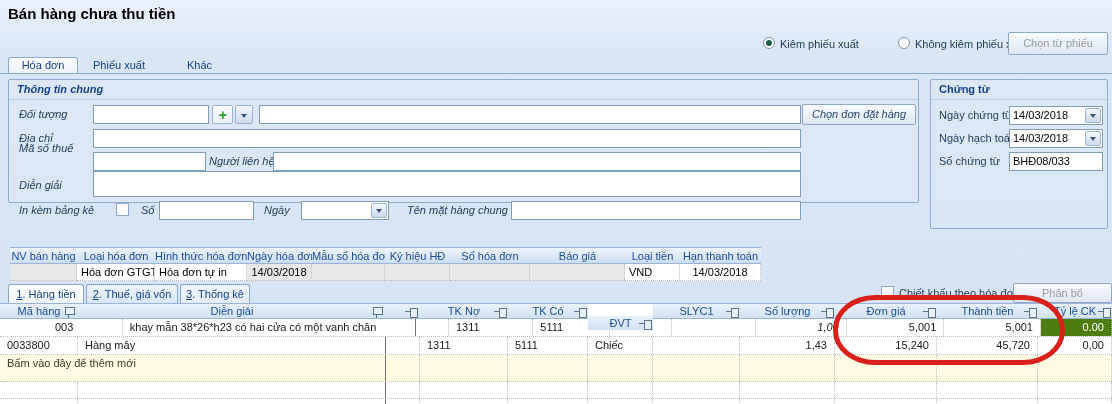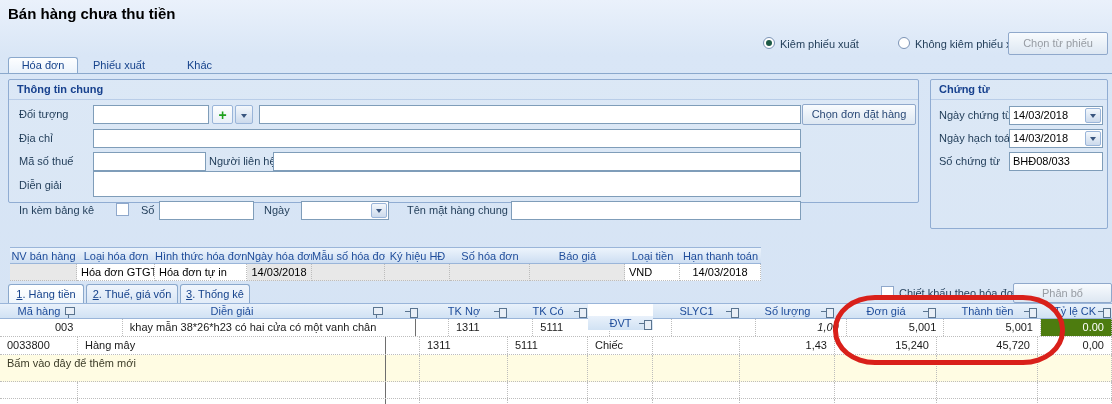--- a/index.html
+++ b/index.html
@@ -80,39 +80,39 @@
   <span class="abs lbl" style="left:780px; top:38px;">Kiêm phiếu xuất</span>
   <span class="abs radio" style="left:898px; top:37px;"></span>
   <span class="abs lbl" style="left:915px; top:38px;">Không kiêm phiếu xuất</span>
   <div class="abs btn disabled" style="left:1008px; top:32px; width:100px; height:23px; line-height:21px;">Chọn từ phiếu xuất...</div>
 
   <div class="abs tab-active" style="left:8px; top:57px; width:70px; height:17px;">Hóa đơn</div>
   <span class="abs tab-plain" style="left:93px; top:59px;">Phiếu xuất</span>
   <span class="abs tab-plain" style="left:187px; top:59px;">Khác</span>
   <div class="abs tabline" style="left:0; top:73px; width:1112px;"></div>
 
-  <div class="abs panel" style="left:8px; top:79px; width:911px; height:124px;">
+  <div class="abs panel" style="left:8px; top:79px; width:911px; height:124px;font-style:italic;">
     <div class="abs panel-h" style="left:8px; top:3px;">Thông tin chung</div>
     <div class="abs panel-sep" style="left:0; top:19px; width:909px;"></div>
 
     <span class="abs lbl" style="left:10px; top:28px;">Đối tượng</span>
     <div class="abs input" style="left:84px; top:25px; width:116px;"></div>
     <div class="abs plusbtn" style="left:203px; top:25px; width:21px; height:19px;">
         <span>+</span>
       </div>
     <div class="abs" style="left:226px; top:25px; width:18px; height:19px; background:linear-gradient(#f4f8fc,#ccdaec); border:1px solid #9ab5d9; border-radius:2px;">
         <span class="car abs" style="left:5px; top:8px; width:0; height:0; border-left:3.5px solid transparent; border-right:3.5px solid transparent; border-top:4px solid #39557e;"></span>
       </div>
     <div class="abs input" style="left:250px; top:25px; width:542px;"></div>
     <div class="abs btn" style="left:793px; top:24px; width:114px; height:21px; line-height:19px;">Chọn đơn đặt hàng</div>
 
     <span class="abs lbl" style="left:10px; top:52px;">Địa chỉ</span>
     <div class="abs input" style="left:84px; top:49px; width:708px;"></div>
 
-    <span class="abs lbl" style="left:10px; top:75px;">Mã số thuế</span>
+    <span class="abs lbl" style="left:10px; top:62px;">Mã số thuế</span>
     <div class="abs input" style="left:84px; top:72px; width:113px;"></div>
     <span class="abs lbl" style="left:200px; top:75px;">Người liên hệ</span>
     <div class="abs input" style="left:264px; top:72px; width:528px;"></div>
 
     <span class="abs lbl" style="left:10px; top:99px;">Diễn giải</span>
     <div class="abs input" style="left:84px; top:91px; width:708px; height:26px;"></div>
 
     <span class="abs lbl" style="left:10px; top:124px;">In kèm bảng kê</span>
     <span class="abs cb" style="left:107px; top:123px;"></span>
     <span class="abs lbl" style="left:132px; top:124px;">Số</span>

